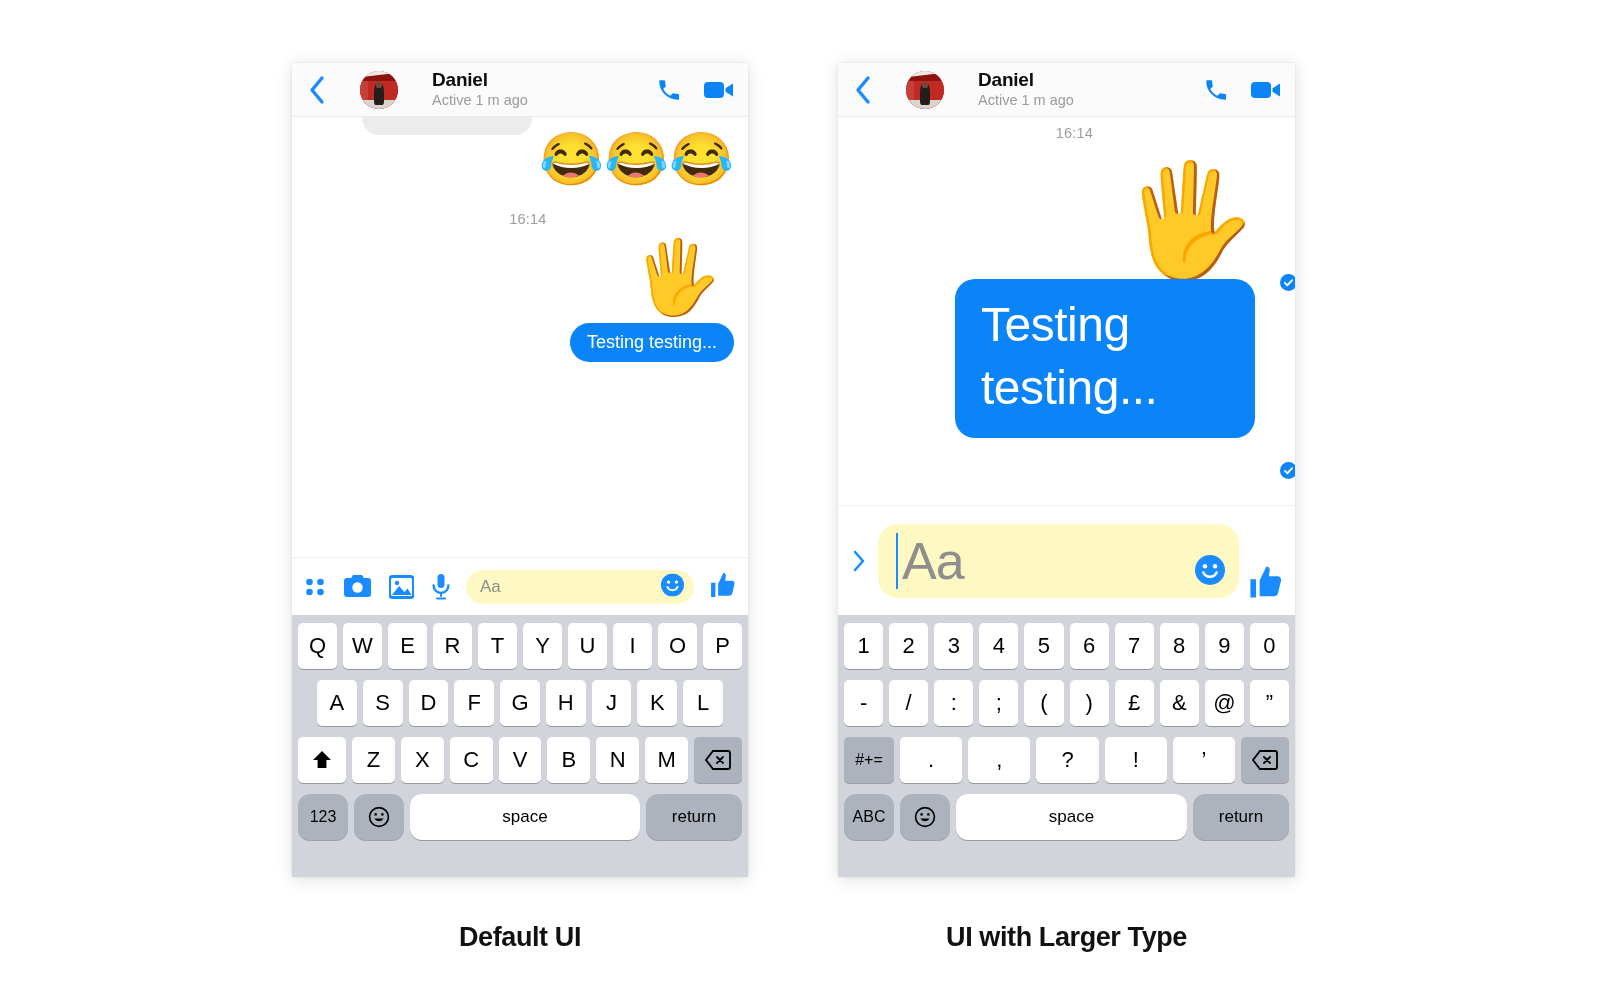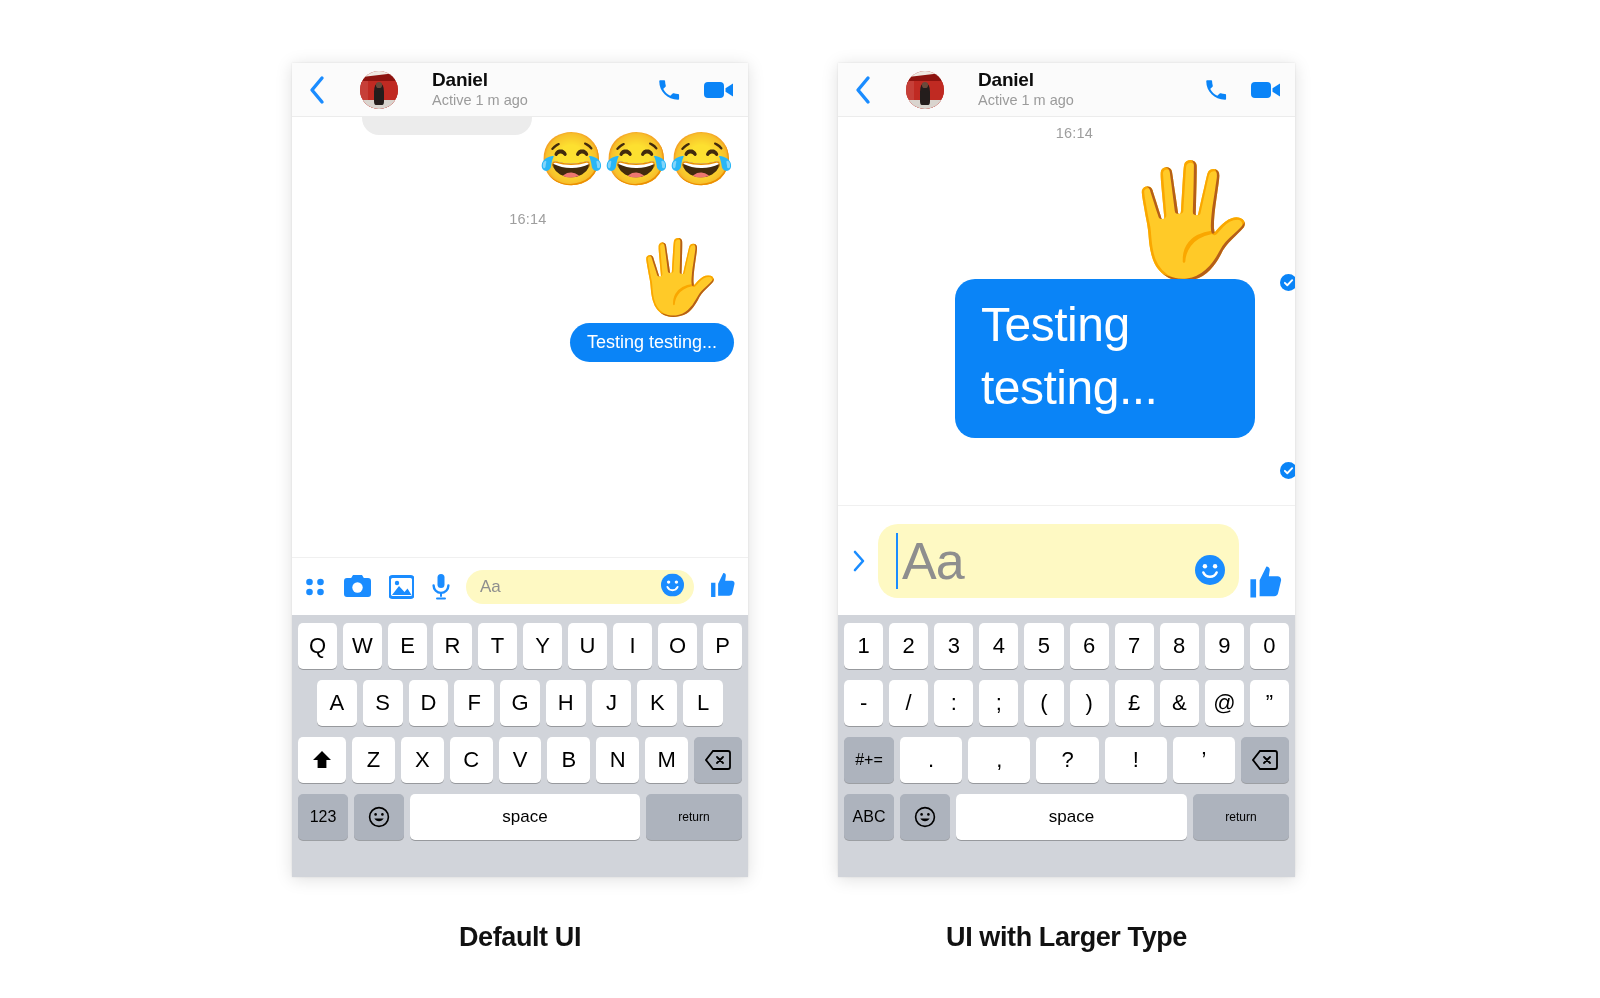--- a/index.html
+++ b/index.html
@@ -186,31 +186,31 @@
     border-radius: 5px;
     box-shadow: 0 1px 0 rgba(0,0,0,0.28);
     display:flex; align-items:center; justify-content:center;
     color:#000; font-size: 22px; font-weight: 400;
     flex: 1 1 0; min-width: 0;
   }
   .key.dark { background:#adb3bd; box-shadow: 0 1px 0 rgba(0,0,0,0.25); }
   .krow.r1 .key { height: 46px; }
   .krow.r2 .key { height: 46px; }
   .krow.r3 .key { height: 46px; }
-  .krow.r4 .key { height: 46px; }
+  .krow.r4 .key { height: 46px; border-radius: 12px; }
 
   .krow.r2-left { padding: 0 22px; }
   .krow.r3-left { padding: 0 3px; }
 
   .key.wide-shift { flex: 0 0 48px; }
   .key.wide-del   { flex: 0 0 48px; }
   .key.k123       { flex: 0 0 50px; font-size: 16px; }
   .key.kemoji     { flex: 0 0 50px; font-size: 20px; }
   .key.kspace     { flex: 1 1 auto; font-size: 17px; }
-  .key.kreturn    { flex: 0 0 96px; font-size: 12px; }
+  .key.kreturn    { flex: 0 0 96px; font-size: 17px; }
   .key.kabc       { flex: 0 0 50px; font-size: 16px; }
   .key.khash      { flex: 0 0 50px; font-size: 16px; }
 
   .krow.sym2 { padding: 0 3px; }
   .krow.sym3 { padding: 0 3px; }
   .krow.sym3 .key.punc { flex: 1 1 0; }
 
   
   .caption {
     position: absolute;

